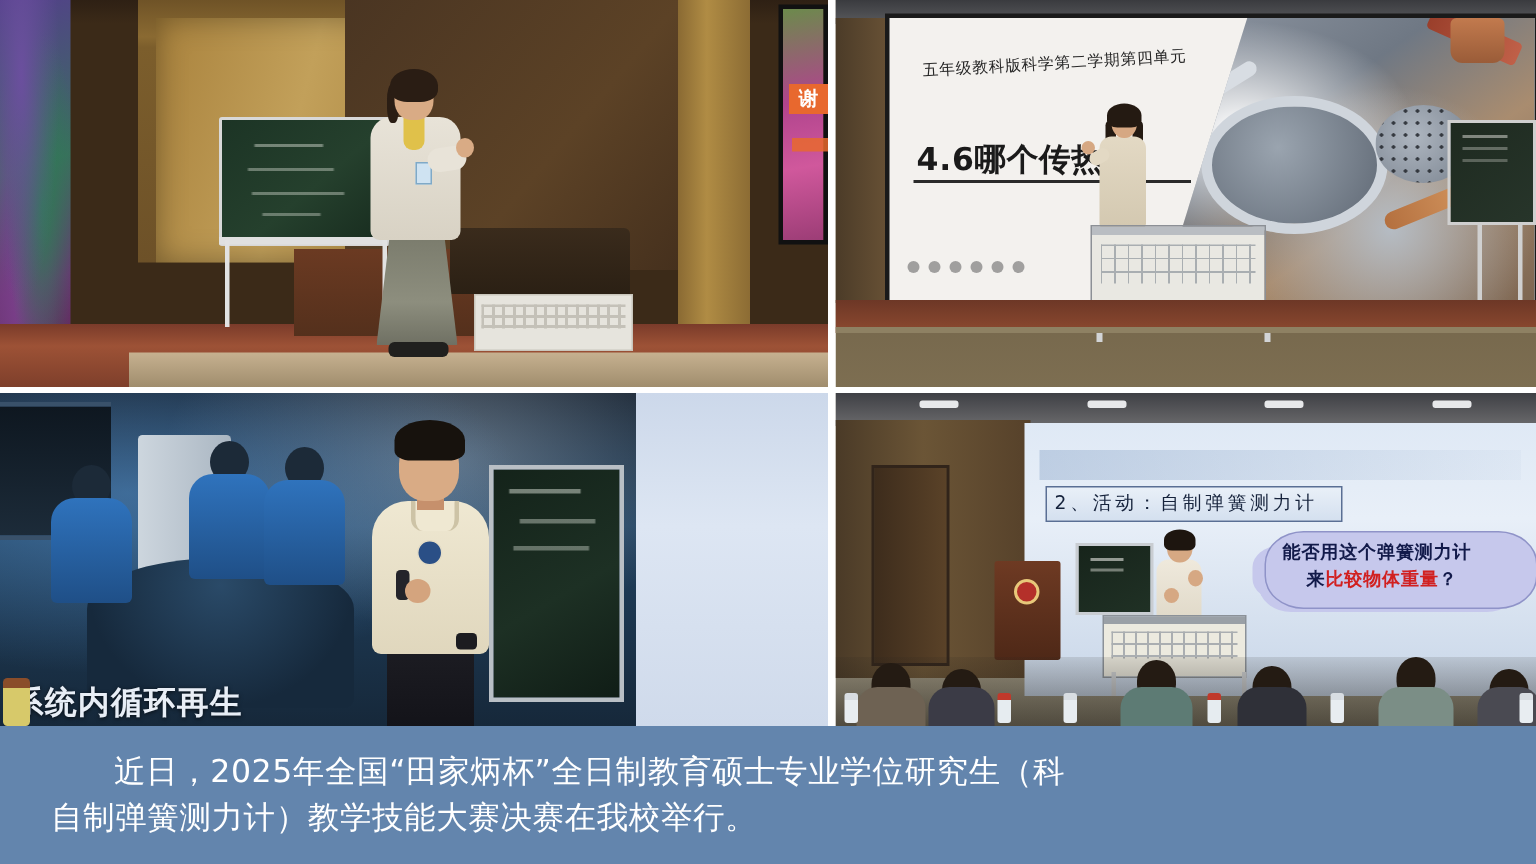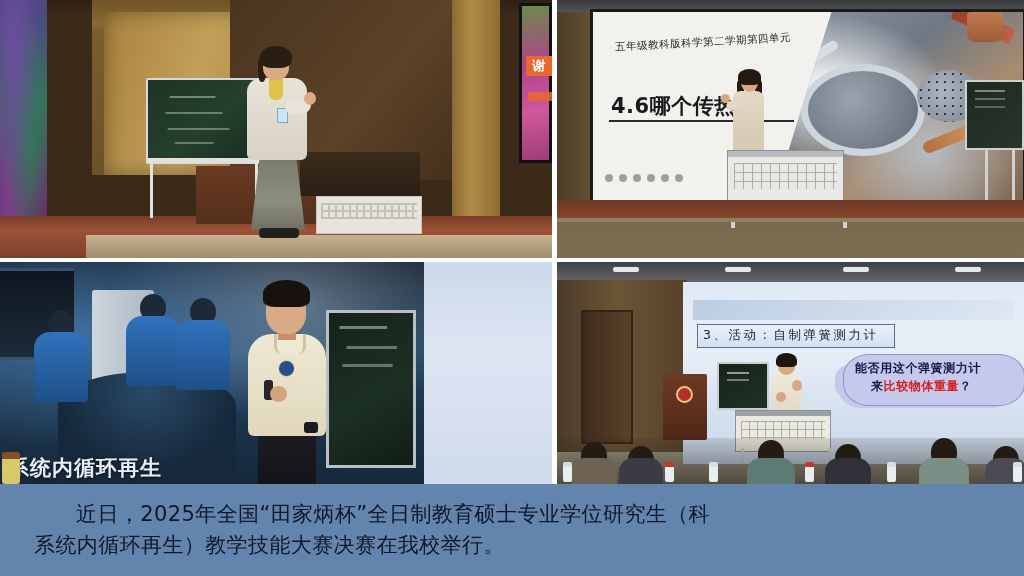--- a/index.html
+++ b/index.html
@@ -610,21 +610,21 @@
     font-family: "DejaVu Sans", "Liberation Sans", sans-serif;
   }
   .caption-body {
     flex: 1 1 auto;
     display: flex;
     flex-direction: column;
     justify-content: center;
     padding: 0 26px 0 34px;
   }
   .caption-line {
-    color: #0f172a;
+    color: #ffffff;
     font-size: 21px;
     line-height: 31px;
     letter-spacing: .4px;
     font-family: "DejaVu Sans", "Liberation Sans", sans-serif;
     white-space: nowrap;
   }
   .caption-line.first { text-indent: 42px; }
 </style>
 </head>
 <body>
@@ -765,21 +765,21 @@
       <div class="br-light" style="left:56px"></div>
       <div class="br-light" style="left:168px"></div>
       <div class="br-light" style="left:286px"></div>
       <div class="br-light" style="left:398px"></div>
       <div class="layer br-sidewall"></div>
       <div class="layer br-door"></div>
 
       <div class="layer br-screen">
         <div class="layer br-screen-faint"></div>
         <div class="layer br-title-box"></div>
-        <div class="layer br-title-text">3、活动：自制弹簧测力计</div>
+        <div class="layer br-title-text">2、活动：自制弹簧测力计</div>
         <div class="layer br-bubble"></div>
         <div class="layer br-bubble-l1">能否用这个弹簧测力计</div>
         <div class="layer br-bubble-l2"><span>来</span><span class="hl">比较物体重量</span><span>？</span></div>
       </div>
 
       <div class="layer br-podium"></div>
       <div class="layer br-podium-emblem"></div>
       <div class="layer br-miniboard"></div>
 
       <div class="layer br-speaker">
@@ -825,17 +825,17 @@
         <div class="br-bottle2" style="left:330px"></div>
         <div class="br-bottle2" style="left:456px"></div>
       </div>
     </div>
 
   </div>
 
   <div class="caption-bar">
     <div class="caption-body">
       <div class="caption-line first">近日，2025年全国“田家炳杯”全日制教育硕士专业学位研究生（科</div>
-      <div class="caption-line">系统内循环再生）教学技能大赛决赛在我校举行。</div>
+      <div class="caption-line">自制弹簧测力计）教学技能大赛决赛在我校举行。</div>
     </div>
   </div>
 
 </div>
 
 </body></html>

